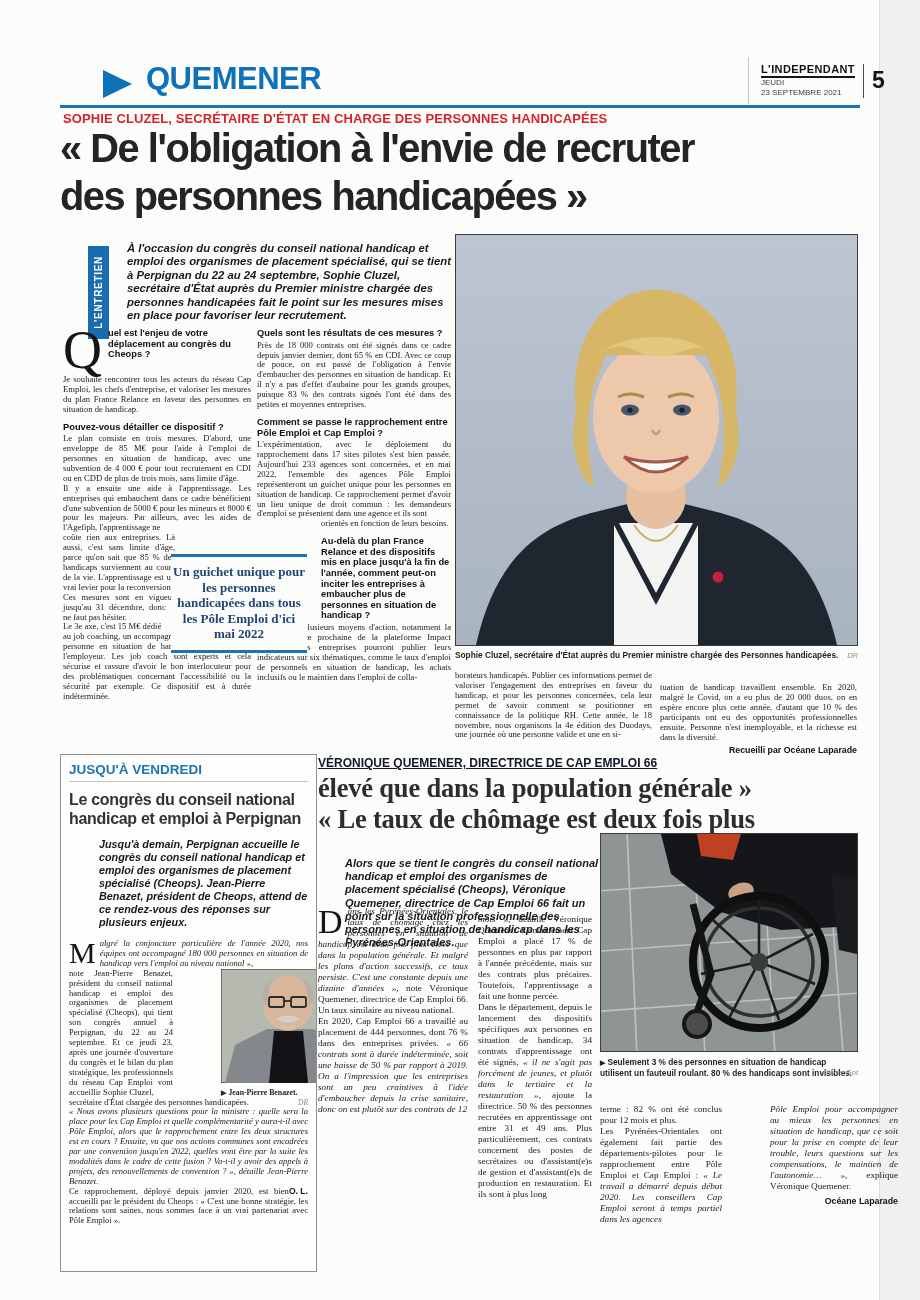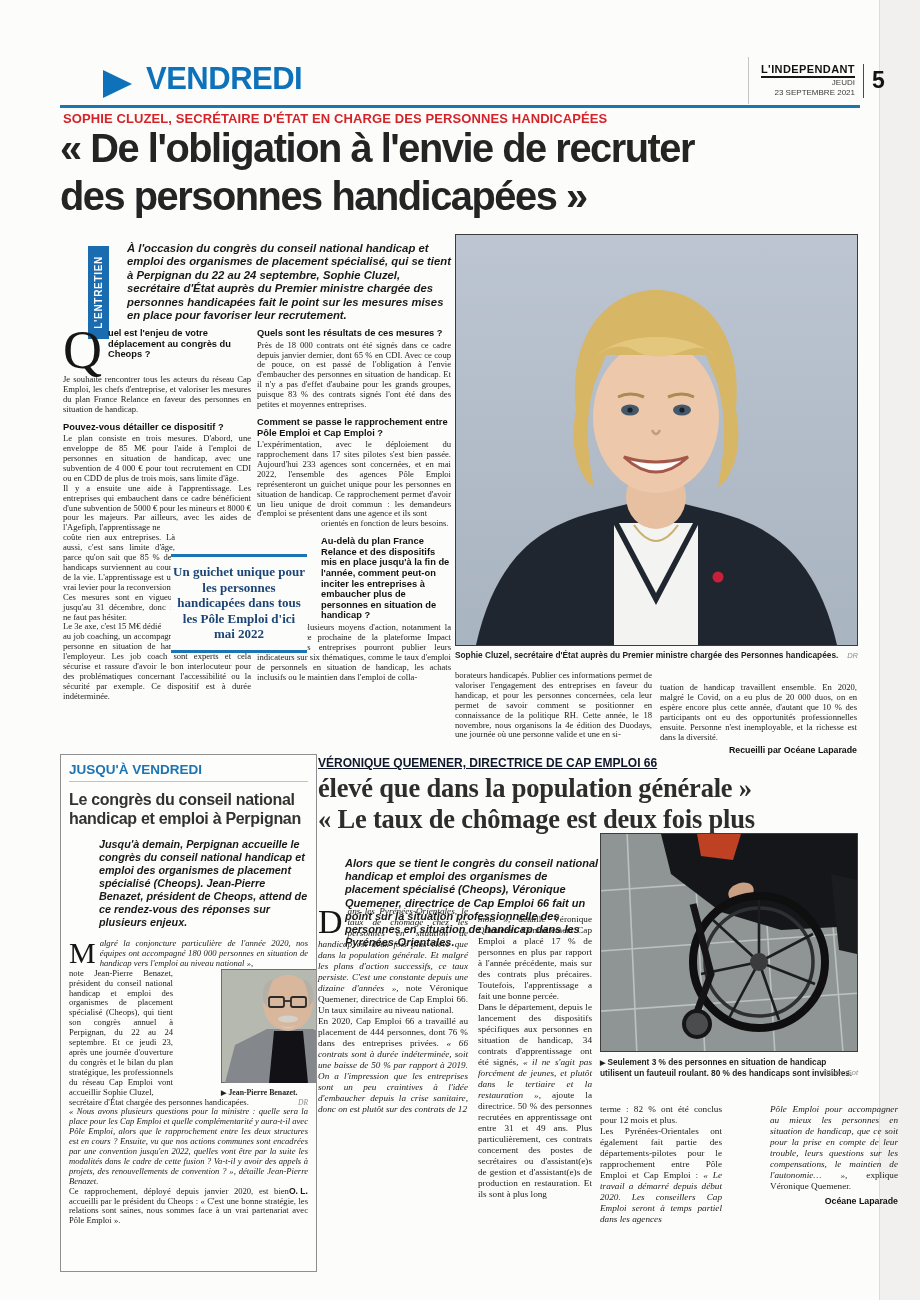--- a/index.html
+++ b/index.html
@@ -11,21 +11,21 @@
   }
   .abs { position:absolute; }
   .scan-edge { left:879px; top:0; width:41px; height:1300px; background:#f1f0ee; border-left:1px solid #dedcd7; }
 
   
   .tri { left:103px; top:70px; width:0; height:0;
     border-top:14px solid transparent; border-bottom:14px solid transparent; border-left:29px solid #0d72b9; }
   .section-title { left:146px; top:61px; font-size:31px; font-weight:700; color:#0d72b9; letter-spacing:-0.5px; }
   .header-rule { left:60px; top:105px; width:800px; height:3px; background:#1b74b4; }
   .masthead { left:748px; top:57px; height:47px; display:flex; align-items:center; border-left:1px solid #c6c5c1; padding-left:12px; }
-  .mh-col { text-align:right; }
+  .mh-col { text-align:left; }
   .mh-title { font-size:11px; font-weight:700; letter-spacing:.4px; border-bottom:2px solid #161616; padding-bottom:1px; color:#111; }
   .mh-day, .mh-date { font-size:8px; color:#3a3a3a; line-height:10px; }
   .mh-divider { width:1px; height:34px; background:#4a4a4a; margin:0 8px; }
   .mh-page { font-size:23px; font-weight:700; color:#131313; }
 
   
   .kicker-main { left:63px; top:111px; font-size:13px; font-weight:700; color:#d5232a; letter-spacing:.1px; }
   .headline-main { left:60px; top:124px; width:810px; font-size:41px; line-height:48px; font-weight:700;
     color:#242425; letter-spacing:-1.5px; transform:scaleX(.97); transform-origin:0 0; }
   .tag { left:88px; top:246px; width:21px; height:93px; background:#1a6cb0; display:flex; align-items:center; justify-content:center; }
@@ -91,21 +91,21 @@
   .dcap2 { float:left; font-family:"Liberation Serif", serif; font-size:34px; line-height:29px; padding:1px 5px 0 0; color:#161616; }
 </style>
 </head>
 <body>
 
 <div class="page">
 
   <div class="abs scan-edge"></div>
 
   <div class="abs tri"></div>
-  <div class="abs section-title">VENDREDI</div>
+  <div class="abs section-title">QUEMENER</div>
   <div class="abs masthead">
     <div class="mh-col">
       <div class="mh-title">L'INDEPENDANT</div>
       <div class="mh-day">JEUDI</div>
       <div class="mh-date">23 SEPTEMBRE 2021</div>
     </div>
     <div class="mh-divider"></div>
     <div class="mh-page">5</div>
   </div>
   <div class="abs header-rule"></div>

